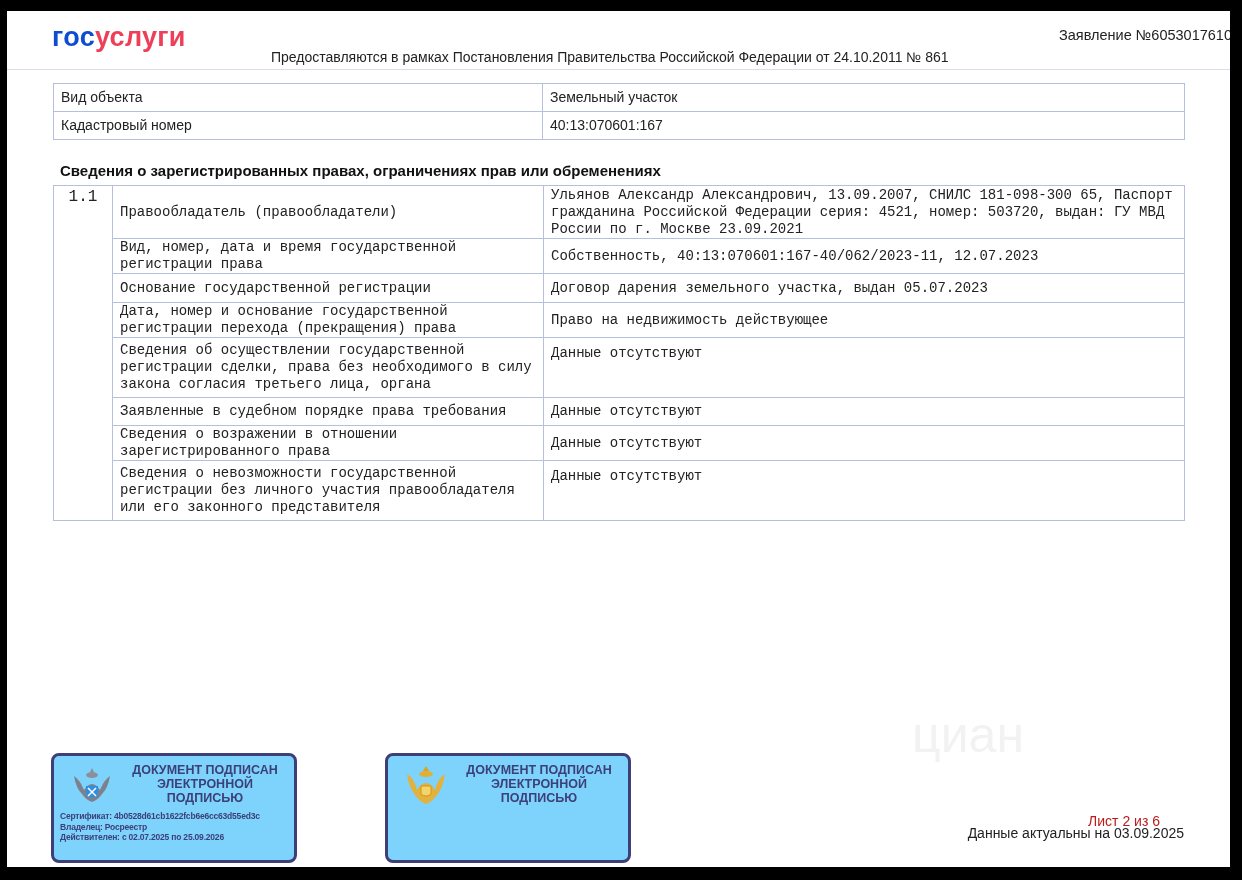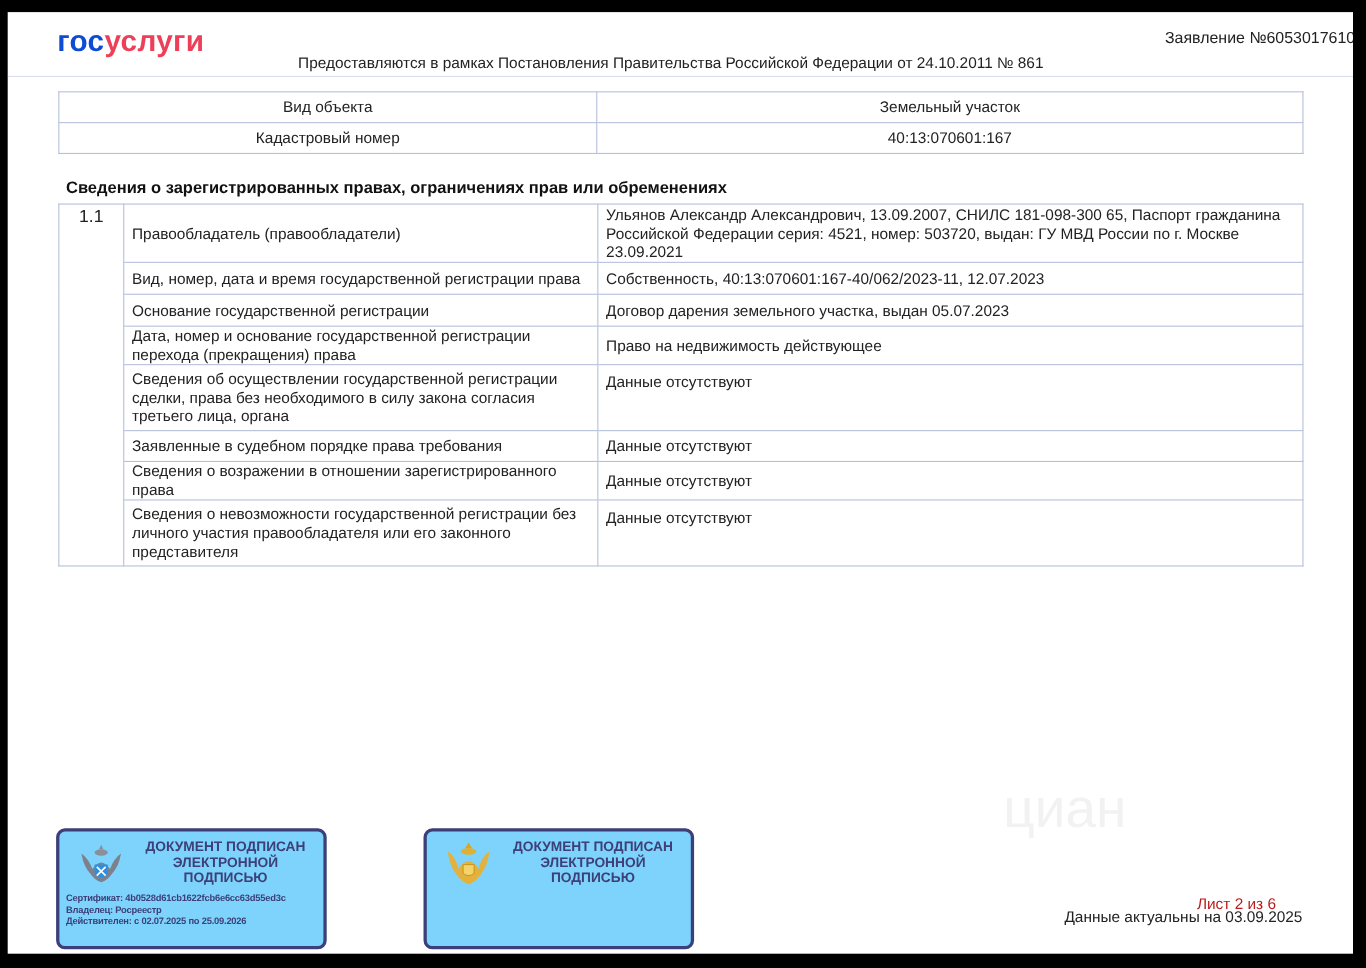--- a/index.html
+++ b/index.html
@@ -15,26 +15,26 @@
   .logo { position: absolute; left: 45px; top: 11px; font-size: 27px; font-weight: bold; letter-spacing: 0.3px; }
   .logo .gos { color: #0d4cd3; }
   .logo .uslugi { color: #ee3f58; }
   .doc-title { position: absolute; left: 264px; top: 8px; font-size: 20px; color: #111; }
   .doc-subtitle { position: absolute; left: 264px; top: 38px; font-size: 14px; color: #222; }
   .app-number { position: absolute; right: 46px; top: 16px; font-size: 14.5px; color: #222; }
 
   table { border-collapse: collapse; }
   td { border: 1.5px solid #b6c0dd; font-size: 14px; color: #222; vertical-align: middle; line-height: 17px; }
   .obj-table { position: absolute; left: 46px; top: 72px; width: 1132px; }
-  .obj-table td { height: 27px; padding: 0 7px; text-align: center; }
+  .obj-table td { height: 27px; padding: 0 7px; }
   .obj-table td.k { width: 474px; }
 
   .section-title { position: absolute; left: 53px; top: 151px; font-size: 15px; font-weight: bold; color: #111; }
 
-  .rights-table { position: absolute; left: 46px; top: 174px; width: 1132px; }
+  .rights-table { position: absolute; left: 46px; top: 174px; width: 1132px; font-family: Liberation Mono, monospace; }
   .rights-table td { padding: 0 7px; }
   .rights-table td.num { width: 44px; vertical-align: top; text-align: center; font-size: 16px; padding-top: 3px; }
   .rights-table td.k { width: 416px; }
   .rights-table td.v.top { vertical-align: top; padding-top: 7px; }
   .rights-table tr.r1 td { height: 52px; }
   .rights-table tr.r2 td, .rights-table tr.r3 td { height: 28px; }
   .rights-table tr.r4 td { height: 33px; }
   .rights-table tr.r5 td { height: 52px; }
   .rights-table tr.r6 td { height: 27px; }
   .rights-table tr.r7 td { height: 33px; }

